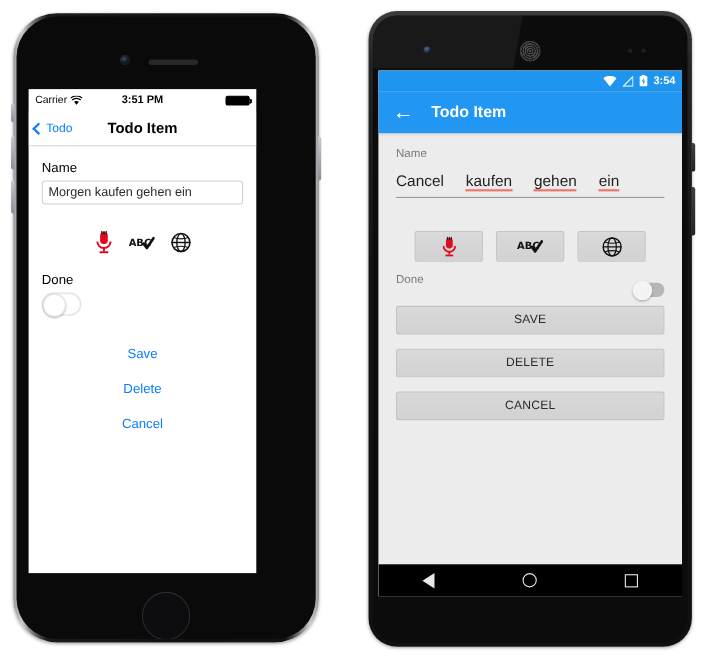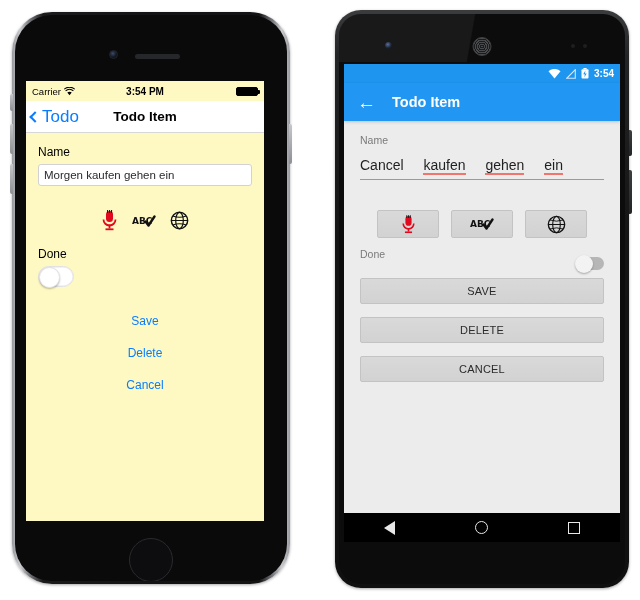--- a/index.html
+++ b/index.html
@@ -33,22 +33,22 @@
     background: radial-gradient(circle at 40% 35%, #3a4a6a 0%, #11161f 60%, #05070b 100%);
     border: 1px solid #22252c;
   }
   .ip-speaker {
     position: absolute; left: 120px; top: 39px;
     width: 45px; height: 5px; border-radius: 3px;
     background: #26272b;
   }
   .ip-screen {
     position: absolute; left: 11px; top: 66px;
-    width: 238px; height: 440px;
-    background: #fef9c3;
+    width: 207px; height: 440px;
+    background: #ffffff;
     overflow: hidden;
   }
   .ip-home {
     position: absolute; left: 50%; top: 523px;
     transform: translateX(-50%);
     width: 44px; height: 44px; border-radius: 50%;
     border: 1px solid #2a2b2f;
     background: #0d0d0f;
   }
   .ip-btn-left {
@@ -88,21 +88,21 @@
   }
 
   
   .ios-nav {
     height: 32px; display: flex; align-items: center;
     border-bottom: 1px solid #d7d7d7;
     position: relative; background: #fff;
   }
   .ios-back {
     display: flex; align-items: center; gap: 2px;
-    color: #0a7cff; font-size: 17px; padding-left: 5px;
+    color: #0a7cff; font-size: 11px; padding-left: 5px;
     cursor: pointer;
   }
   .ios-chev {
     display:inline-block; width: 8px; height: 8px;
     border-left: 2.2px solid #0a7cff; border-bottom: 2.2px solid #0a7cff;
     transform: rotate(45deg); margin-right: 1px;
   }
   .ios-title {
     position: absolute; left: 0; right: 0; text-align: center;
     font-size: 13.5px; font-weight: bold; color: #000;
@@ -270,21 +270,21 @@
 
         <div class="ios-status">
           <span class="ios-carrier">
             <span>Carrier</span>
             <svg class="wifi-ios" width="11" height="9" viewBox="0 0 11 9">
               <path d="M5.5 8.2 L3.3 5.6 A3.6 3.6 0 0 1 7.7 5.6 Z" fill="#000"></path>
               <path d="M1.6 3.9 A5.8 5.8 0 0 1 9.4 3.9" stroke="#000" stroke-width="1.1" fill="none"></path>
               <path d="M0.2 2.2 A8 8 0 0 1 10.8 2.2" stroke="#000" stroke-width="1.1" fill="none"></path>
             </svg>
           </span>
-          <span class="ios-time">3:54 PM</span>
+          <span class="ios-time">3:51 PM</span>
           <span class="ios-batt"></span>
         </div>
 
         <div class="ios-nav">
           <div class="ios-back">
             <span class="ios-chev"></span>
             <span>Todo</span>
           </div>
           <div class="ios-title">Todo Item</div>
         </div>

